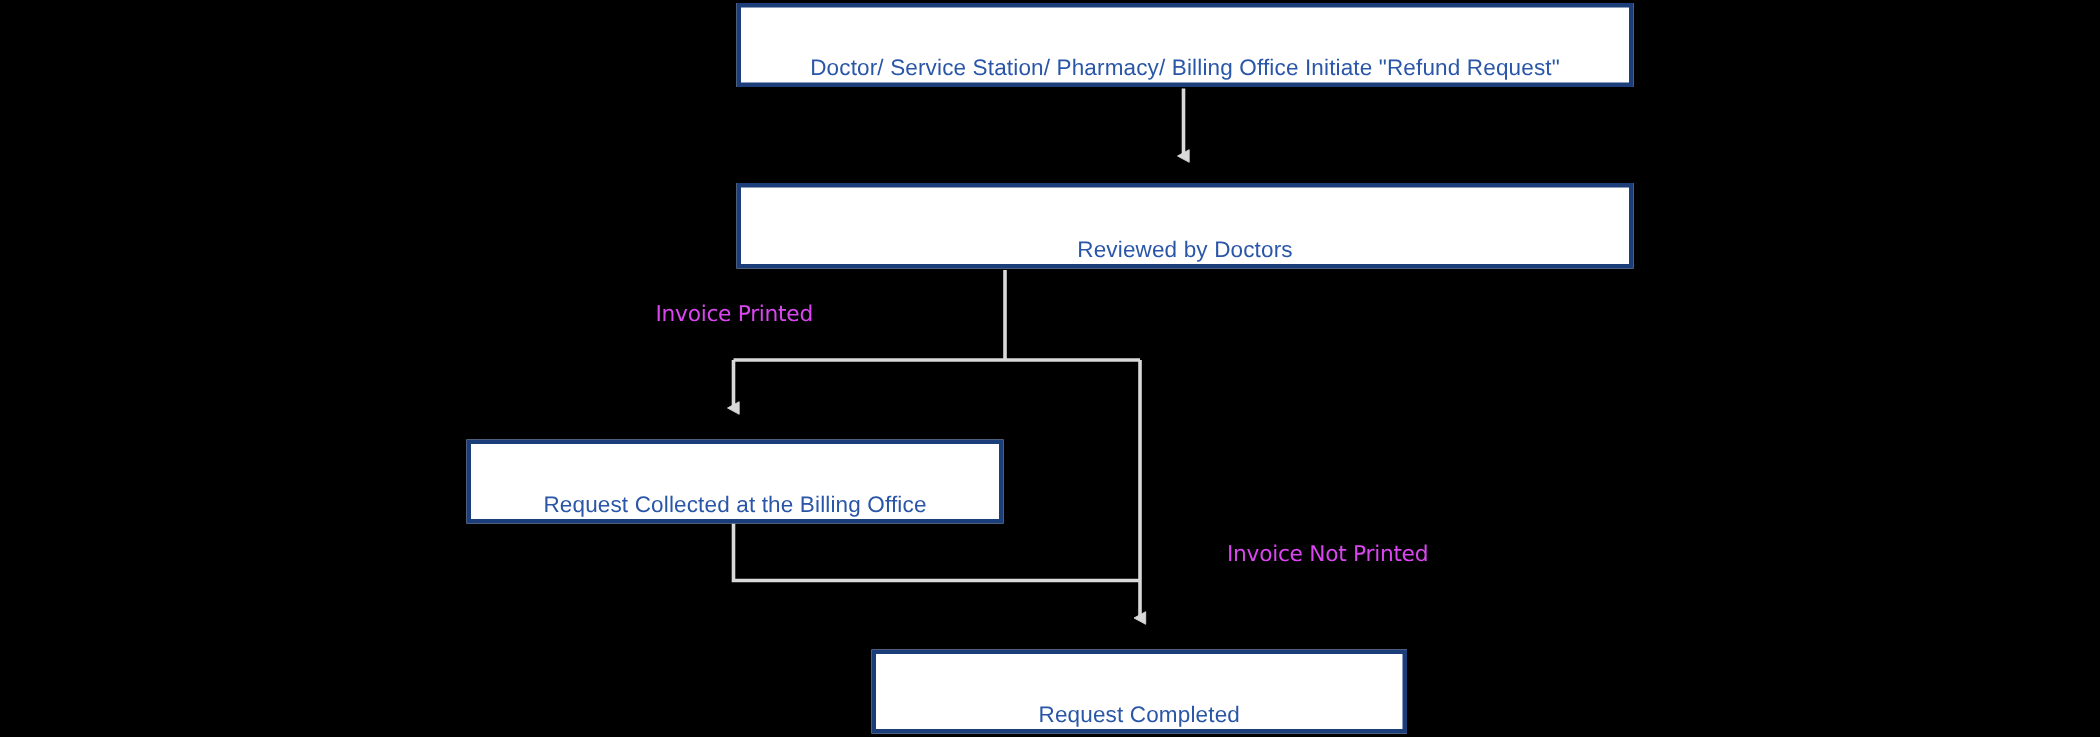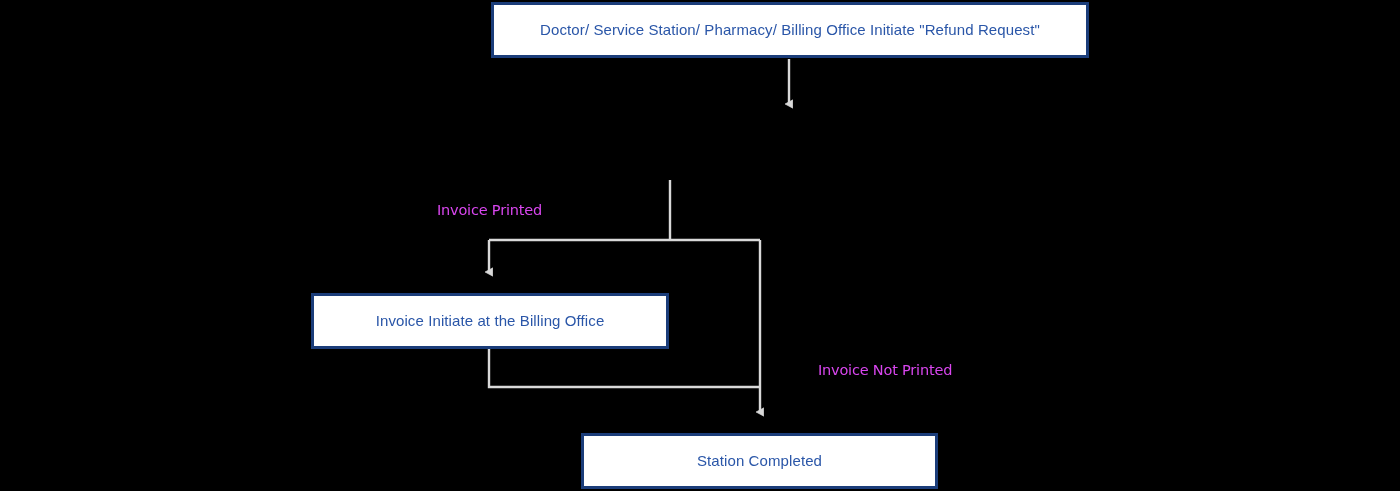--- a/index.html
+++ b/index.html
@@ -24,21 +24,21 @@
     top: 0;
     width: 1400px;
     height: 491px;
   }
   .node {
     position: absolute;
     background: #ffffff;
     border: 3px solid #1b3d7a;
     box-sizing: border-box;
     display: flex;
-    align-items: center;
+    align-items: flex-end;
     justify-content: center;
     z-index: 5;
   }
   .node-label {
     color: #2a56a8;
     font-family: "Liberation Sans", sans-serif;
     font-size: 15px;
     font-weight: 400;
     letter-spacing: 0.1px;
     line-height: 1.2;
@@ -86,26 +86,29 @@
 
     <path d="M760,240 L760,412" fill="none" stroke="#d9d9d9" stroke-width="2.4" marker-end="url(#arrowhead)"></path>
 
     <path d="M489,349 L489,387 L760,387" fill="none" stroke="#d9d9d9" stroke-width="2.4"></path>
   </svg>
 
   <div class="node" id="node-initiate">
     <span class="node-label">Doctor/ Service Station/ Pharmacy/ Billing Office Initiate "Refund Request"</span>
   </div>
 
+  <div class="node" id="node-reviewed">
+    <span class="node-label">Reviewed by Doctors</span>
+  </div>
 
   <div class="node" id="node-invoice-coll">
-    <span class="node-label">Invoice Initiate at the Billing Office</span>
+    <span class="node-label">Request Collected at the Billing Office</span>
   </div>
 
   <div class="node" id="node-refund-done">
-    <span class="node-label">Station Completed</span>
+    <span class="node-label">Request Completed</span>
   </div>
 
   <div class="edge-label" id="label-invoice-printed">Invoice Printed</div>
 
   <div class="edge-label" id="label-invoice-not-printed">Invoice Not Printed</div>
 
 </div>
 
 </body></html>

